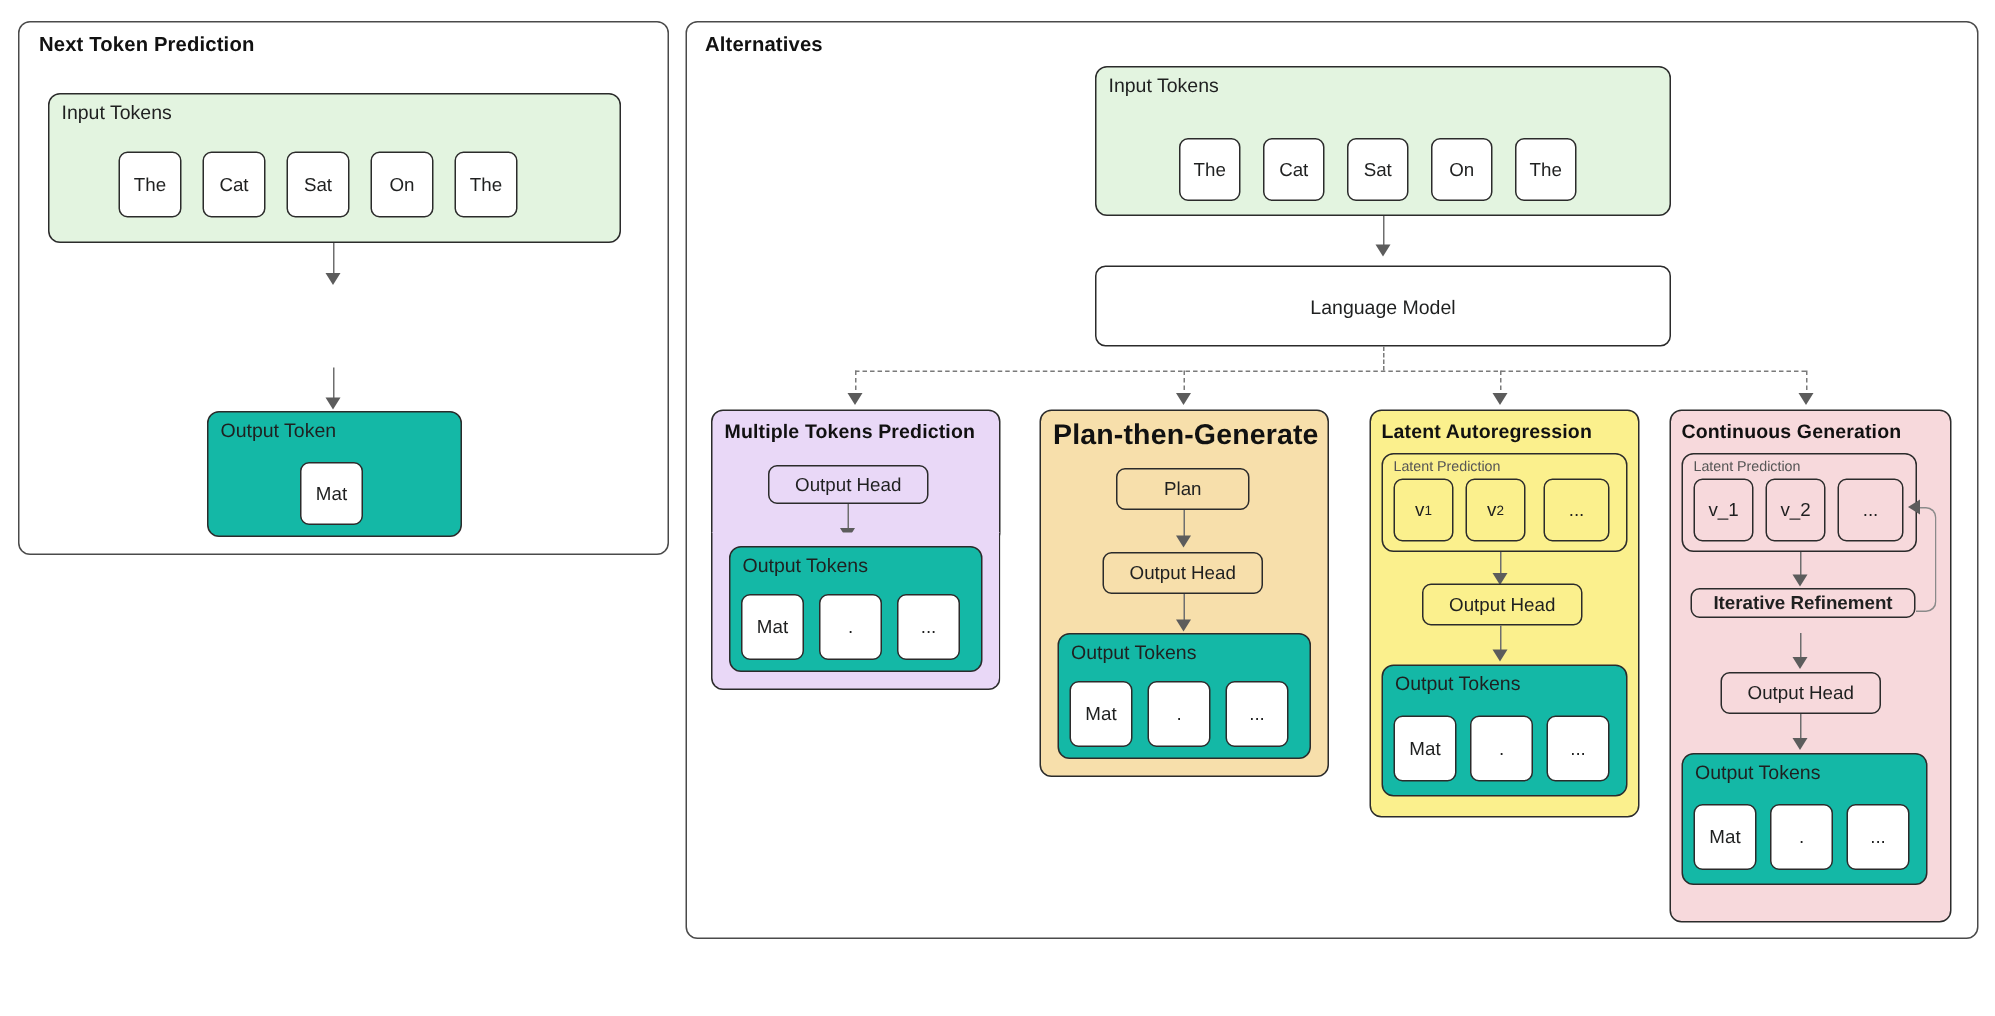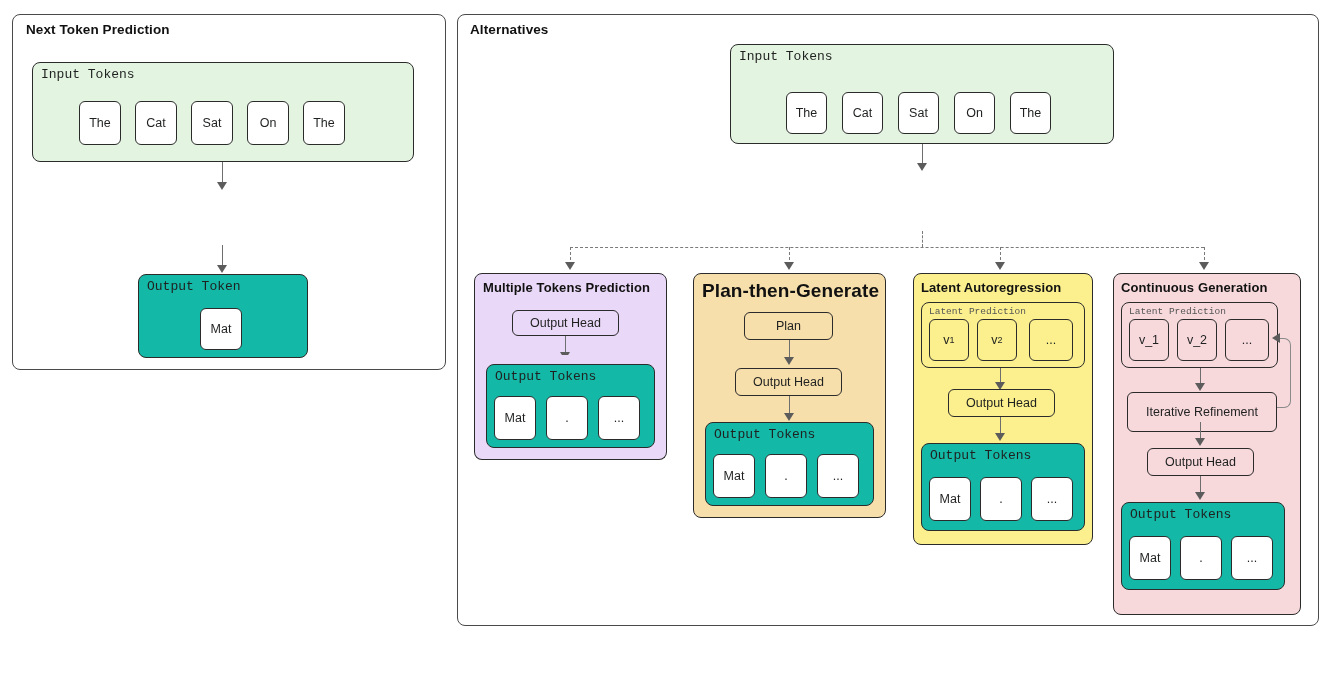--- a/index.html
+++ b/index.html
@@ -19,21 +19,21 @@
   .node{position:absolute;box-sizing:border-box;border:1.7px solid #2b2b2b;
         border-radius:7px;background:#ffffff;display:flex;
         align-items:center;justify-content:center;font-size:13px;color:#1f2020;
         text-align:center;}
   .node.small{font-size:12.5px;border-radius:6px;}
 
   
   .group{position:absolute;box-sizing:border-box;border:1.7px solid #2b2b2b;
          border-radius:8px;}
   .group > .glabel{position:absolute;left:8px;top:4px;font-size:13px;
-                   color:#1f2020;white-space:nowrap;font-family:Liberation Mono, monospace;}
+                   color:#1f2020;white-space:nowrap;}
   .group > .glabel.tiny{font-size:9.5px;color:#555;left:7px;top:3px;}
 
   
   .chip{position:absolute;box-sizing:border-box;border:1.7px solid #2b2b2b;
         border-radius:6px;background:#ffffff;display:flex;align-items:center;
         justify-content:center;font-size:12.5px;color:#1f2020;}
 
   
   .fill-green {background:#e3f4e0;}
   .fill-cyan  {background:#14b8a6;}
@@ -99,20 +99,21 @@
   </div>
   <div class="chip" style="left:786px;top:92px;width:41px;height:42px;">The</div>
   <div class="chip" style="left:842px;top:92px;width:41px;height:42px;">Cat</div>
   <div class="chip" style="left:898px;top:92px;width:41px;height:42px;">Sat</div>
   <div class="chip" style="left:954px;top:92px;width:41px;height:42px;">On</div>
   <div class="chip" style="left:1010px;top:92px;width:41px;height:42px;">The</div>
 
   <div class="vline" style="left:922px;top:144px;height:22px;"></div>
   <div class="ahead" style="left:917px;top:163px;"></div>
 
+  <div class="node fill-white" style="left:730px;top:177px;width:384px;height:54px;">Language Model</div>
 
   <div class="dvline" style="left:922px;top:231px;height:16px;"></div>
   <div class="dline" style="left:570px;top:247px;width:634px;"></div>
   <div class="dvline" style="left:570px;top:247px;height:18px;"></div>
   <div class="ahead" style="left:565px;top:262px;"></div>
   <div class="dvline" style="left:789px;top:247px;height:18px;"></div>
   <div class="ahead" style="left:784px;top:262px;"></div>
   <div class="dvline" style="left:1000px;top:247px;height:18px;"></div>
   <div class="ahead" style="left:995px;top:262px;"></div>
   <div class="dvline" style="left:1204px;top:247px;height:18px;"></div>
@@ -173,21 +174,21 @@
   <div class="group fill-pink" style="left:1121px;top:302px;width:157px;height:66px;">
     <span class="glabel tiny">Latent Prediction</span>
   </div>
   <div class="chip fill-pink" style="left:1129px;top:319px;width:40px;height:42px;">v_1</div>
   <div class="chip fill-pink" style="left:1177px;top:319px;width:40px;height:42px;">v_2</div>
   <div class="chip fill-pink" style="left:1225px;top:319px;width:44px;height:42px;">...</div>
 
   <div class="vline" style="left:1200px;top:368px;height:18px;"></div>
   <div class="ahead" style="left:1195px;top:383px;"></div>
 
-  <div class="node small fill-pink" style="left:1127px;top:392px;width:150px;height:40px;">Iterative Refinement</div>
+  <div class="node small fill-pink" style="left:1127px;top:392px;width:150px;height:20px;font-weight:bold;">Iterative Refinement</div>
 
   <div class="loop" style="left:1277px;top:338px;width:14px;height:70px;"></div>
   <div class="ahead-left" style="left:1272px;top:333px;"></div>
 
   <div class="vline" style="left:1200px;top:422px;height:19px;"></div>
   <div class="ahead" style="left:1195px;top:438px;"></div>
 
   <div class="node small fill-pink" style="left:1147px;top:448px;width:107px;height:28px;">Output Head</div>
 
   <div class="vline" style="left:1200px;top:476px;height:19px;"></div>

